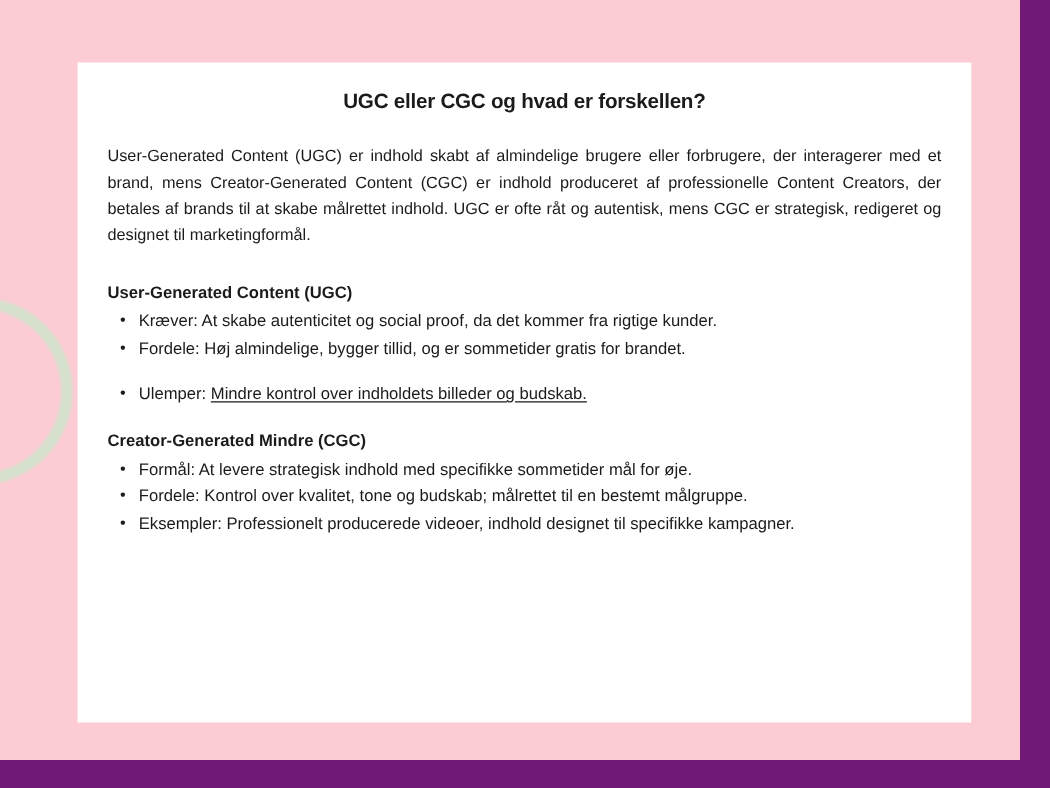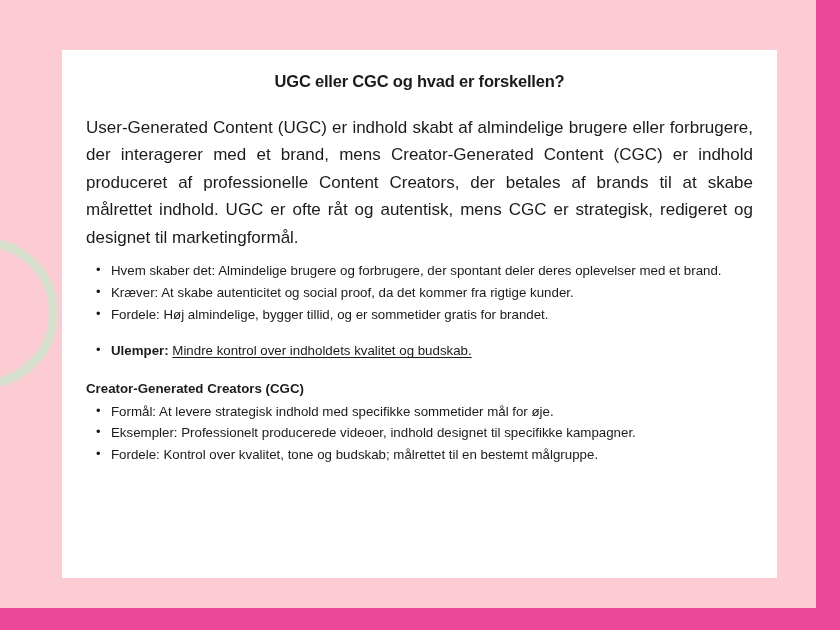--- a/index.html
+++ b/index.html
@@ -8,21 +8,21 @@
     background: #ffffff;
   }
   body {
     font-family: "Liberation Sans", sans-serif;
   }
   .screen {
     position: relative;
     width: 840px;
     height: 630px;
     overflow: hidden;
-    background: #ec4899;
+    background: #701a75;
   }
   
   .backdrop {
     position: absolute;
     left: 0;
     top: 0;
     width: 816px;
     height: 608px;
     background: #fccbd3;
     overflow: hidden;
@@ -55,25 +55,25 @@
   .card-title {
     text-align: center;
     font-size: 16.5px;
     font-weight: bold;
     color: #1b1b1b;
     letter-spacing: -0.2px;
     margin: 4px 0 22px 0;
     line-height: 1.2;
   }
   .intro {
-    font-size: 17px;
+    font-size: 13px;
     line-height: 1.62;
     color: #1b1b1b;
     text-align: justify;
-    margin: 0 0 10px 0;
+    margin: 0 0 26px 0;
   }
   .section-heading {
     font-size: 13.3px;
     font-weight: bold;
     color: #1b1b1b;
     margin: 0 0 3px 0;
     line-height: 1.5;
   }
   ul.bullets {
     list-style: none;
@@ -94,21 +94,21 @@
     position: absolute;
     left: 10px;
     top: -1px;
     font-size: 13px;
     color: #1b1b1b;
   }
   ul.bullets li.spaced {
     margin-top: 16px;
   }
   li .lead-bold {
-    font-weight: bold;
+    font-weight: normal;
   }
   li .underlined {
     text-decoration: underline;
     text-underline-offset: 2px;
   }
   .block-gap {
     height: 16px;
   }
   
 </style>
@@ -121,48 +121,46 @@
     <div class="deco-ring"></div>
   </div>
 
   <div class="card">
 
     <div class="card-title">UGC eller CGC og hvad er forskellen?</div>
 
     <p class="intro">User-Generated Content (UGC) er indhold skabt af almindelige brugere eller forbrugere, der interagerer med et brand, mens Creator-Generated Content (CGC) er indhold produceret af professionelle Content Creators, der betales af brands til at skabe målrettet indhold. UGC er ofte råt og autentisk, mens CGC er strategisk, redigeret og designet til marketingformål.</p>
 
     <div>
+      <div class="section-heading">User-Generated Content (UGC)</div>
       <ul class="bullets">
-        <li>
-          <span>Hvem skaber det: Almindelige brugere og forbrugere, der spontant deler deres oplevelser med et brand.</span>
-        </li>
         <li>
           <span>Kræver: At skabe autenticitet og social proof, da det kommer fra rigtige kunder.</span>
         </li>
         <li>
           <span>Fordele: Høj almindelige, bygger tillid, og er sommetider gratis for brandet.</span>
         </li>
         <li class="spaced">
           <span class="lead-bold">Ulemper:</span>
-          <span class="underlined">Mindre kontrol over indholdets kvalitet og budskab.</span>
+          <span class="underlined">Mindre kontrol over indholdets billeder og budskab.</span>
         </li>
       </ul>
     </div>
 
     <div class="block-gap"></div>
 
     <div>
-      <div class="section-heading">Creator-Generated Creators (CGC)</div>
+      <div class="section-heading">Creator-Generated Mindre (CGC)</div>
       <ul class="bullets">
         <li>
           <span>Formål: At levere strategisk indhold med specifikke sommetider mål for øje.</span>
         </li>
         <li>
-          <span>Eksempler: Professionelt producerede videoer, indhold designet til specifikke kampagner.</span>
+          <span>Fordele: Kontrol over kvalitet, tone og budskab; målrettet til en bestemt målgruppe.</span>
         </li>
         <li>
-          <span>Fordele: Kontrol over kvalitet, tone og budskab; målrettet til en bestemt målgruppe.</span>
+          <span>Eksempler: Professionelt producerede videoer, indhold designet til specifikke kampagner.</span>
         </li>
       </ul>
     </div>
 
   </div>
 </div>
 
 </body></html>

